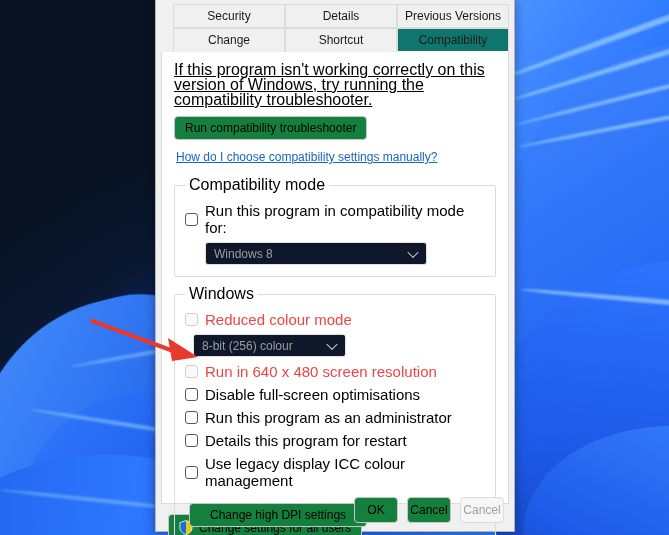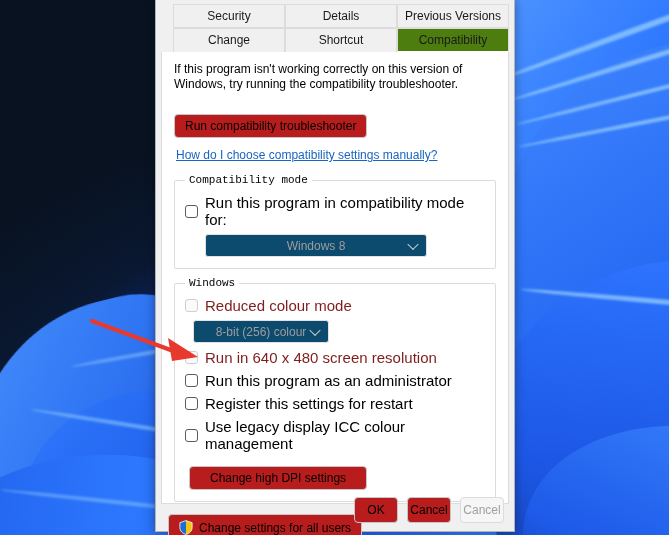--- a/index.html
+++ b/index.html
@@ -88,76 +88,76 @@
     padding:4px 2px 4px 2px;
     font-size:12px;color:#1a1a1a;
     background:#f0f0f0;
     border:1px solid #dcdcdc;
     border-bottom:none;
     box-sizing:border-box;
     white-space:nowrap;
     overflow:hidden;
   }
   .tabrow.top .tab{border-bottom:1px solid #dcdcdc;}
-  .tab.active{background:#4d7c0f;border-color:#dcdcdc;border-bottom:1px solid #fff;position:relative;z-index:3;}
+  .tab.active{background:#0f766e;border-color:#dcdcdc;border-bottom:1px solid #fff;position:relative;z-index:3;}
 
   
   .page{
     background:#fff;
     margin:0 5px;
     border:1px solid #dcdcdc;
     border-top:none;
     padding:10px 12px 8px 12px;
     box-sizing:border-box;
     height:452px;
     position:relative;
   }
-  .intro{font-size:12px;line-height:15px;color:#000;margin:0 0 22px 0;}
+  .intro{font-size:16px;line-height:15px;color:#000;margin:0 0 9px 0;text-decoration:underline;}
   .winbtn{
     font-family:"Liberation Sans", sans-serif;font-size:12px;color:#000;
-    background:#b91c1c;border:1px solid #c6c6c6;border-radius:4px;
+    background:#15803d;border:1px solid #c6c6c6;border-radius:4px;
     padding:4px 10px;cursor:pointer;
   }
   .winbtn:disabled{color:#a0a0a0;border-color:#dcdcdc;background:#f6f6f6;}
   .link{
     display:inline-block;margin:10px 0 6px 2px;
     color:#1765c0;font-size:12px;text-decoration:underline;cursor:pointer;
   }
 
   fieldset.group{
     border:1px solid #dcdcdc;border-radius:2px;
     margin:6px 0 8px 0;padding:2px 10px 9px 10px;
   }
-  fieldset.group legend{font-size:11px;padding:0 4px;color:#000;font-family:Liberation Mono, monospace;}
+  fieldset.group legend{font-size:16px;padding:0 4px;color:#000;}
 
   .cbrow{display:flex;align-items:center;margin:6px 0;}
-  .cbrow.disabled .cblabel{color:#7f1d1d;}
+  .cbrow.disabled .cblabel{color:#ef4444;}
   .cbbox{
     width:13px;height:13px;border:1px solid #5a5a5a;border-radius:3px;
     background:#fff;box-sizing:border-box;margin-right:7px;flex:none;cursor:pointer;
   }
   .cbrow.disabled .cbbox{border-color:#cfcfcf;background:#fafafa;cursor:default;}
   .cblabel{font-size:15px;cursor:pointer;}
   .cbrow.disabled .cblabel{cursor:default;}
 
   .combo{
     position:relative;display:flex;align-items:center;
     border:1px solid #d2d2d2;border-radius:3px;background:#fff;
     height:23px;box-sizing:border-box;padding:0 8px;margin:4px 0 2px 20px;
     font-size:12px;color:#000;cursor:pointer;
   }
-  .combo.disabled{background:#0c4a6e;border-color:#e2e2e2;color:#9d9d9d;cursor:default;justify-content:center;}
+  .combo.disabled{background:#0f172a;border-color:#e2e2e2;color:#9d9d9d;cursor:default;}
   .combo .chev{
     position:absolute;right:9px;top:50%;width:7px;height:7px;
     border-right:1.4px solid #9a9a9a;border-bottom:1.4px solid #9a9a9a;
     transform:translateY(-70%) rotate(45deg);
   }
   .combo.disabled .chev{border-color:#c9c9c9;}
   .combo.w1{width:222px;}
-  .combo.w2{width:136px;margin-left:8px;}
+  .combo.w2{width:153px;margin-left:8px;}
 
   .dpibtn{margin:8px 0 2px 4px;padding:4px 20px;}
 
   
   .allusers{margin:10px 0 0 12px;display:inline-flex;align-items:center;gap:6px;padding:5px 10px;}
   .shield{width:14px;height:15px;flex:none;}
   .btnbar{position:absolute;left:0;bottom:8px;width:100%;display:flex;justify-content:flex-end;gap:9px;padding-right:10px;box-sizing:border-box;}
   .btnbar .winbtn{width:44px;padding:5px 0;text-align:center;}
 
   
@@ -245,29 +245,33 @@
       <div class="combo w2 disabled">
         <span>8-bit (256) colour</span>
         <span class="chev"></span>
       </div>
 
       <div class="cbrow disabled">
         <span class="cbbox"></span>
         <span class="cblabel">Run in 640 x 480 screen resolution</span>
       </div>
 
+      <div class="cbrow">
+        <span class="cbbox"></span>
+        <span class="cblabel">Disable full-screen optimisations</span>
+      </div>
 
       <div class="cbrow">
         <span class="cbbox"></span>
         <span class="cblabel">Run this program as an administrator</span>
       </div>
 
       <div class="cbrow">
         <span class="cbbox"></span>
-        <span class="cblabel">Register this settings for restart</span>
+        <span class="cblabel">Details this program for restart</span>
       </div>
 
       <div class="cbrow">
         <span class="cbbox"></span>
         <span class="cblabel">Use legacy display ICC colour management</span>
       </div>
 
       <button class="winbtn dpibtn">Change high DPI settings</button>
     </fieldset>
 

